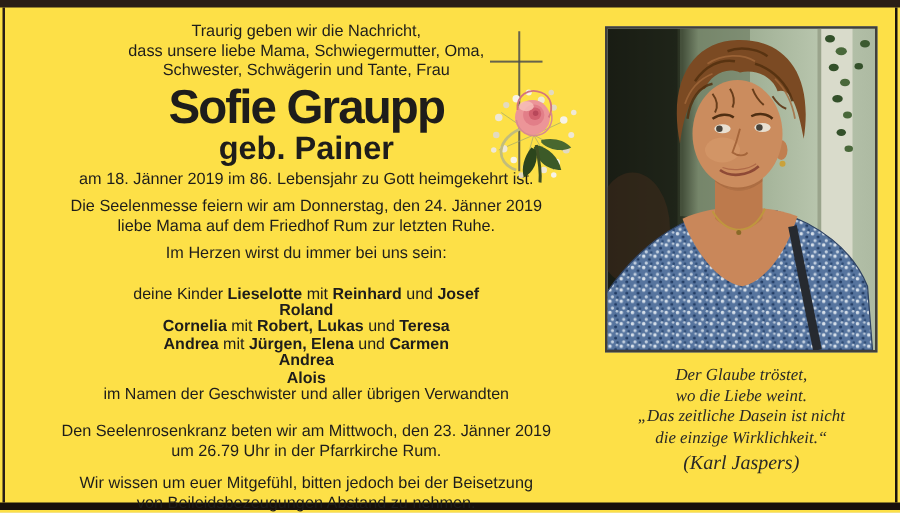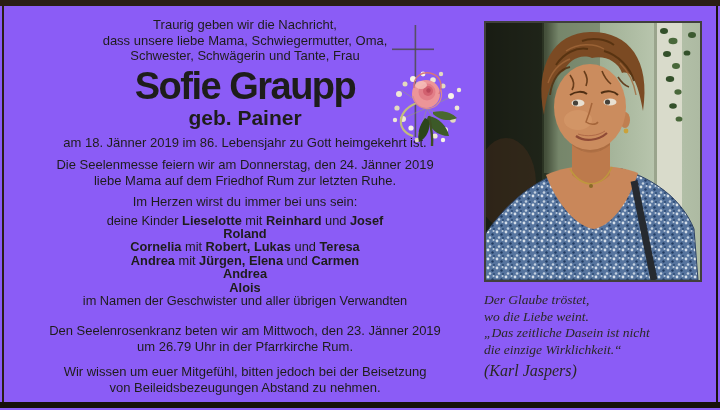--- a/index.html
+++ b/index.html
@@ -1,41 +1,41 @@
 <!DOCTYPE html>
 <html><head>
 <meta charset="utf-8">
 <style>
   html,body{margin:0;padding:0;}
   body{background:#e8e8e8;font-family:"Liberation Sans","DejaVu Sans",sans-serif;}
-  .page{position:relative;width:720px;height:410px;background:#8b5cf6;overflow:hidden;color:#1e1d1b;}
+  .page{position:relative;width:720px;height:410px;background:#fde047;overflow:hidden;color:#1e1d1b;}
   .bar-top{position:absolute;left:0;top:0;right:0;height:6px;background:#2a1e16;}
   .bar-bottom{position:absolute;left:0;top:402px;right:0;height:6px;background:#17100b;}
   .line-left{position:absolute;left:2px;top:6px;bottom:8px;width:2px;background:#2a1e16;}
   .line-right{position:absolute;right:2px;top:6px;bottom:8px;width:2px;background:#1a130e;}
 
   .left-col{position:absolute;left:20px;top:17px;width:450px;text-align:center;}
   .left-col div{white-space:nowrap;}
   .t13{font-size:13px;line-height:15.5px;}
   .intro{margin-bottom:2px;}
   .deceased-name{font-size:38px;line-height:40px;font-weight:bold;letter-spacing:-1.5px;}
-  .maiden{font-size:21px;line-height:24px;font-weight:bold;}
+  .maiden{font-size:26px;line-height:24px;font-weight:bold;}
   .death{margin-top:5px;}
   .mass{margin-top:7px;}
   .heart{margin-top:6px;}
-  .family{margin-top:4px;font-size:12.8px;line-height:13.4px;}
+  .family{margin-top:18px;font-size:12.8px;line-height:13.4px;}
   .family .b{font-weight:bold;}
   .rosary{margin-top:16px;}
   .condolence{margin-top:10px;}
 
   .rose-wrap{position:absolute;left:383px;top:24px;width:88px;height:124px;}
   .photo{position:absolute;left:484px;top:21px;width:218px;height:261px;border:2px solid #403f3c;box-sizing:border-box;background:#b7c4ae;}
   .photo svg{display:block;width:100%;height:100%;}
 
-  .quote{position:absolute;left:484px;top:292px;width:218px;
+  .quote{position:absolute;left:484px;top:292px;width:218px;text-align:center;
          font-family:"Liberation Serif","DejaVu Serif",serif;font-style:italic;
          font-size:13.5px;line-height:16.5px;color:#2a2926;}
   .quote .attr{margin-top:5px;font-size:16px;}
 </style>
 </head>
 <body>
 
 <div class="page">
   <div class="bar-top"></div>
   <div class="bar-bottom"></div>

